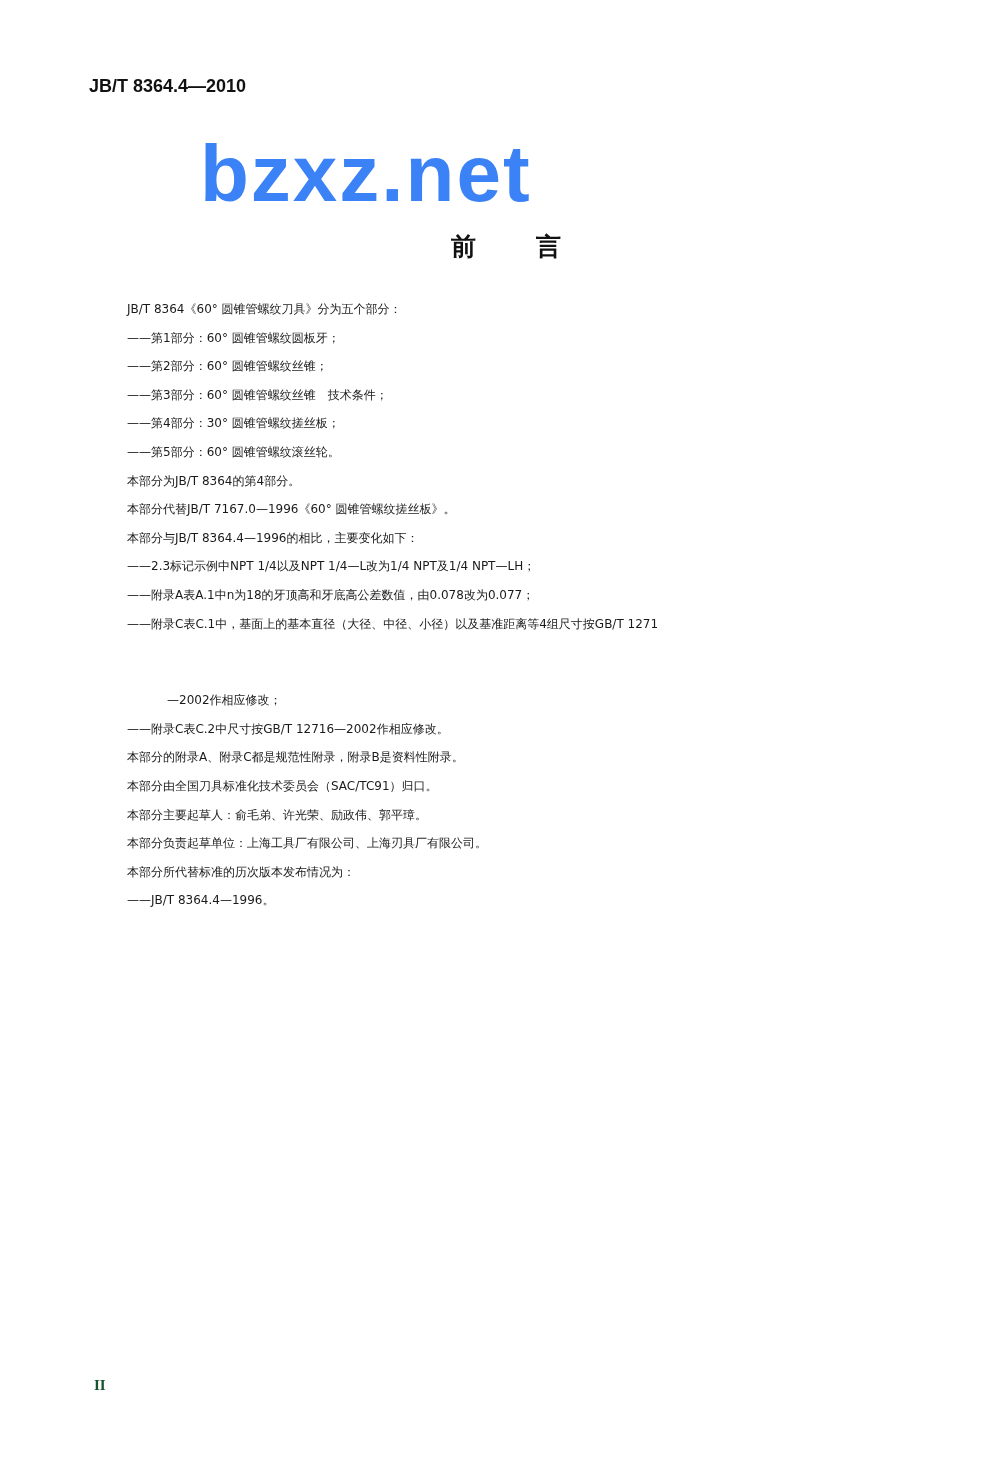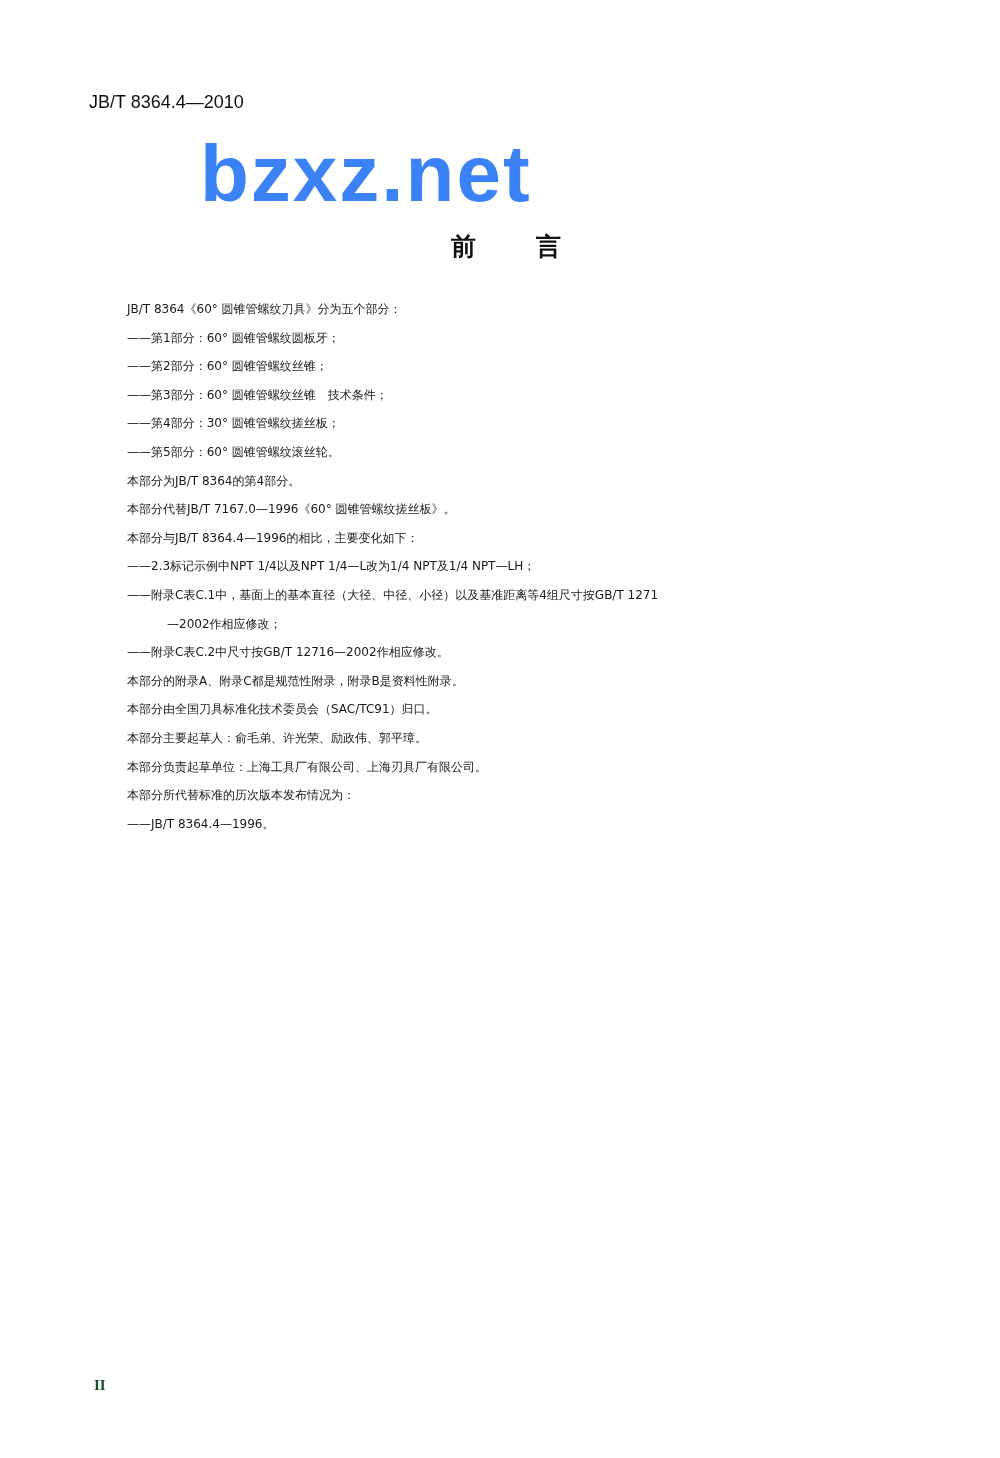--- a/index.html
+++ b/index.html
@@ -2,23 +2,23 @@
 <html><head>
   <meta charset="utf-8">
   <style>
     html, body { margin: 0; padding: 0; background: #ffffff; }
     body {
       width: 1000px; height: 1458px; position: relative; overflow: hidden;
       font-family: "DejaVu Serif", "Liberation Serif", serif;
       color: #1a1a1a;
     }
     .header-code {
-      position: absolute; left: 89px; top: 92px;
+      position: absolute; left: 89px; top: 76px;
       font-family: "Liberation Sans", sans-serif;
-      font-weight: normal; font-size: 18px; letter-spacing: 0px;
+      font-weight: bold; font-size: 18px; letter-spacing: 0px;
       color: #111;
     }
     .watermark {
       position: absolute; left: 200px; top: 128px;
       font-family: "Liberation Sans", sans-serif;
       font-weight: bold; font-size: 80px; color: #3b82f6;
       letter-spacing: 2px;
     }
     .title {
       position: absolute; left: 451px; top: 197px;
@@ -30,21 +30,21 @@
     .title span { display: inline-block; }
     .title .gap { width: 60px; }
     .body {
       position: absolute; left: 127px; top: 295px; width: 800px;
     }
     .line {
       height: 28.6px; line-height: 28.6px;
       font-size: 12px; white-space: nowrap; color: #1a1a1a;
       font-family: "DejaVu Sans", sans-serif;
     }
-    .indent { padding-left: 40px; }
+    .indent { padding-left: 40px; margin-top: 48px; }
     .page-number {
       position: absolute; left: 94px; top: 1377px;
       font-family: "Liberation Serif", serif; font-weight: bold;
       font-size: 15px; color: #14532d;
     }
   </style>
 </head>
 <body>
 
 <div class="header-code">JB/T 8364.4—2010</div>
@@ -59,20 +59,21 @@
   <div class="line">JB/T 8364《60° 圆锥管螺纹刀具》分为五个部分：</div>
   <div class="line">——第1部分：60° 圆锥管螺纹圆板牙；</div>
   <div class="line">——第2部分：60° 圆锥管螺纹丝锥；</div>
   <div class="line">——第3部分：60° 圆锥管螺纹丝锥　技术条件；</div>
   <div class="line">——第4部分：30° 圆锥管螺纹搓丝板；</div>
   <div class="line">——第5部分：60° 圆锥管螺纹滚丝轮。</div>
   <div class="line">本部分为JB/T 8364的第4部分。</div>
   <div class="line">本部分代替JB/T 7167.0—1996《60° 圆锥管螺纹搓丝板》。</div>
   <div class="line">本部分与JB/T 8364.4—1996的相比，主要变化如下：</div>
   <div class="line">——2.3标记示例中NPT 1/4以及NPT 1/4—L改为1/4 NPT及1/4 NPT—LH；</div>
+  <div class="line">——附录A表A.1中n为18的牙顶高和牙底高公差数值，由0.078改为0.077；</div>
   <div class="line">——附录C表C.1中，基面上的基本直径（大径、中径、小径）以及基准距离等4组尺寸按GB/T 1271</div>
   <div class="line indent">—2002作相应修改；</div>
   <div class="line">——附录C表C.2中尺寸按GB/T 12716—2002作相应修改。</div>
   <div class="line">本部分的附录A、附录C都是规范性附录，附录B是资料性附录。</div>
   <div class="line">本部分由全国刀具标准化技术委员会（SAC/TC91）归口。</div>
   <div class="line">本部分主要起草人：俞毛弟、许光荣、励政伟、郭平璋。</div>
   <div class="line">本部分负责起草单位：上海工具厂有限公司、上海刃具厂有限公司。</div>
   <div class="line">本部分所代替标准的历次版本发布情况为：</div>
   <div class="line">——JB/T 8364.4—1996。</div>
 </div>

